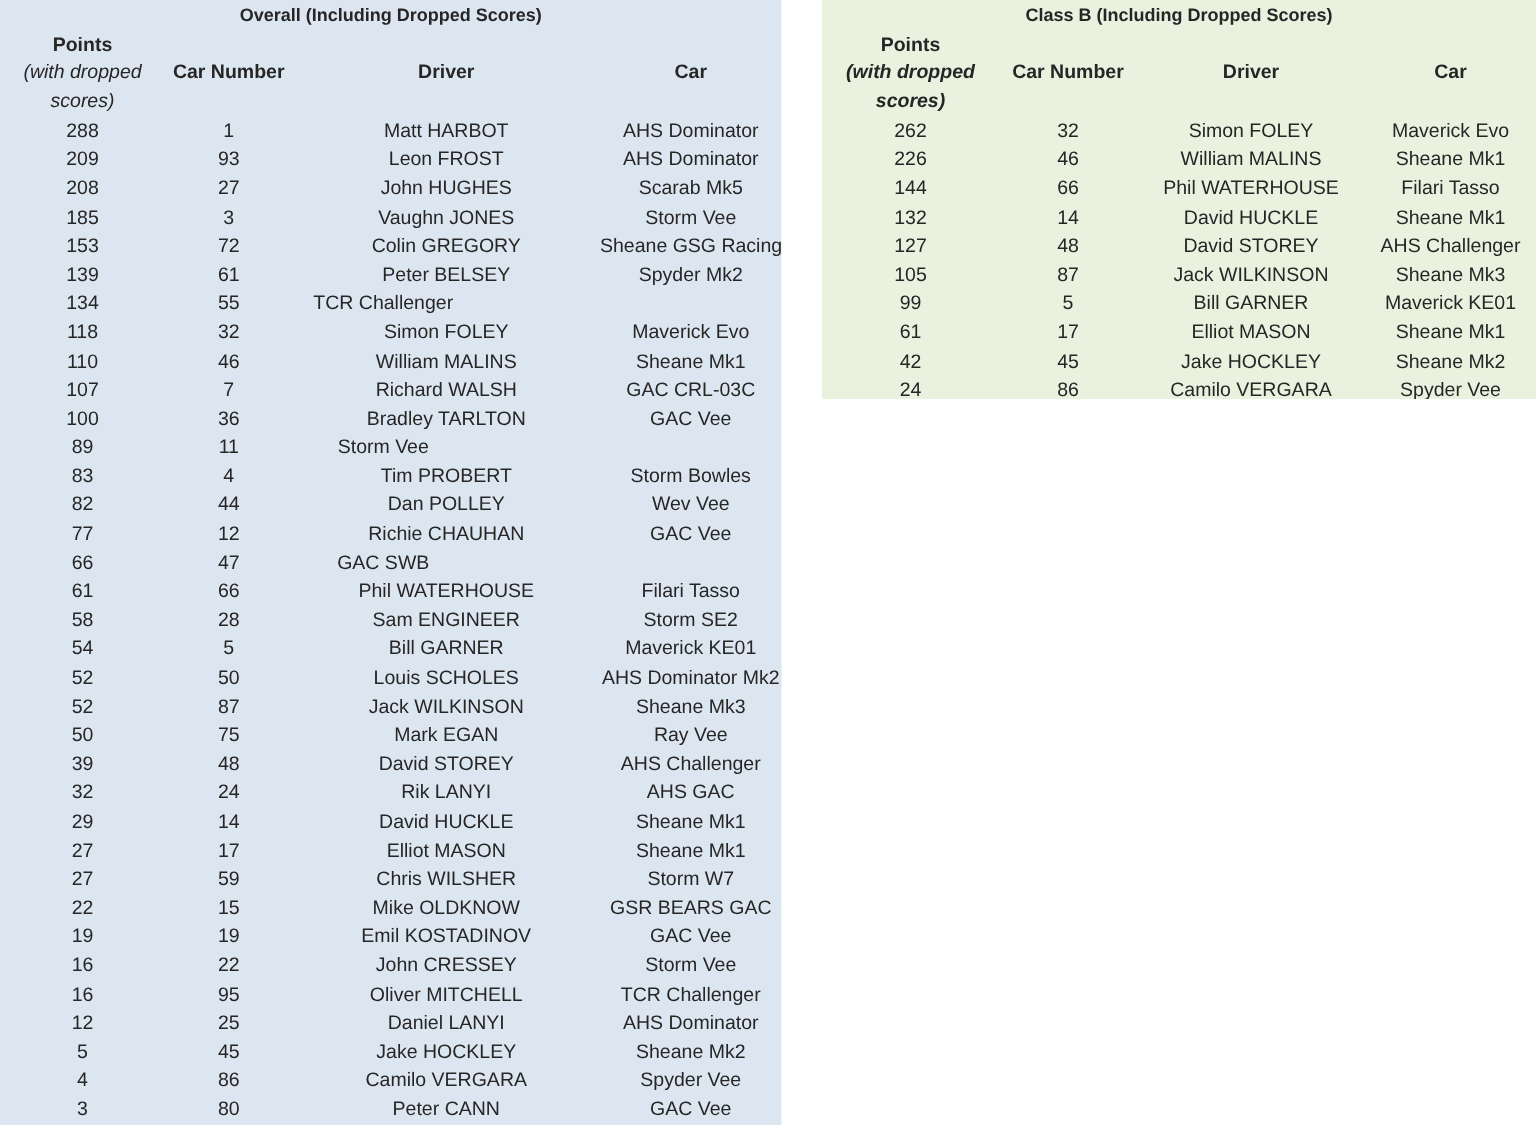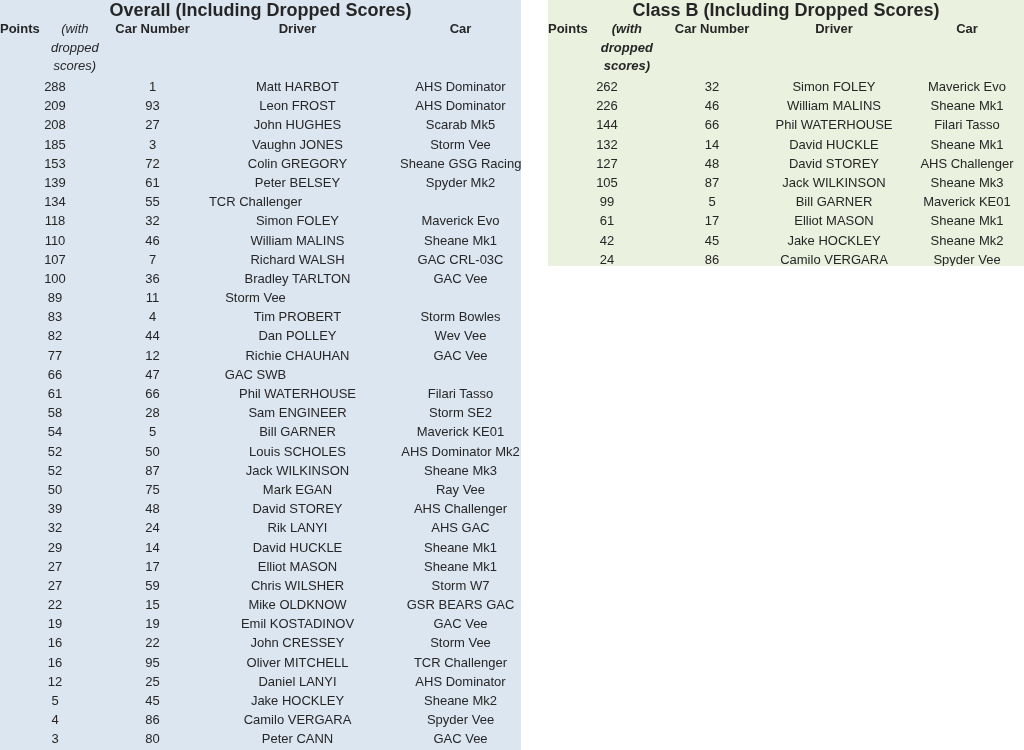--- a/index.html
+++ b/index.html
@@ -7,25 +7,25 @@
     position:relative;width:1024px;height:750px;overflow:hidden;
     background:#ffffff;color:#262626;
     font-family:"Liberation Sans","DejaVu Sans",sans-serif;
     font-size:13px;
   }
   .tbl{position:absolute;top:0;overflow:hidden;}
   .tbl.overall{left:0;width:521px;height:750px;background:#dce6f1;}
   .tbl.classb{left:548px;width:476px;height:266px;background:#eaf1de;}
   .title{
     height:20px;line-height:20px;text-align:center;
-    font-weight:bold;font-size:18px;white-space:nowrap;
+    font-weight:bold;font-size:12px;white-space:nowrap;
   }
   .thead{display:flex;height:57px;}
   .thead .hcell{
-    display:flex;flex-direction:row;justify-content:center;
+    display:flex;flex-direction:column;justify-content:center;
     text-align:center;font-weight:bold;line-height:18.6px;
   }
   .pts-top{font-weight:bold;}
   .pts-sub{font-weight:normal;max-width:102px;margin:0 auto;font-style:italic;}
   .classb .pts-sub{font-weight:bold;max-width:112px;}
   .tbody .trow{display:flex;height:19.2px;line-height:19.2px;}
   .cell{text-align:center;white-space:nowrap;}
   .overall .points{width:110px;}
   .overall .car_number{width:85px;}
   .overall .driver{width:205px;}

